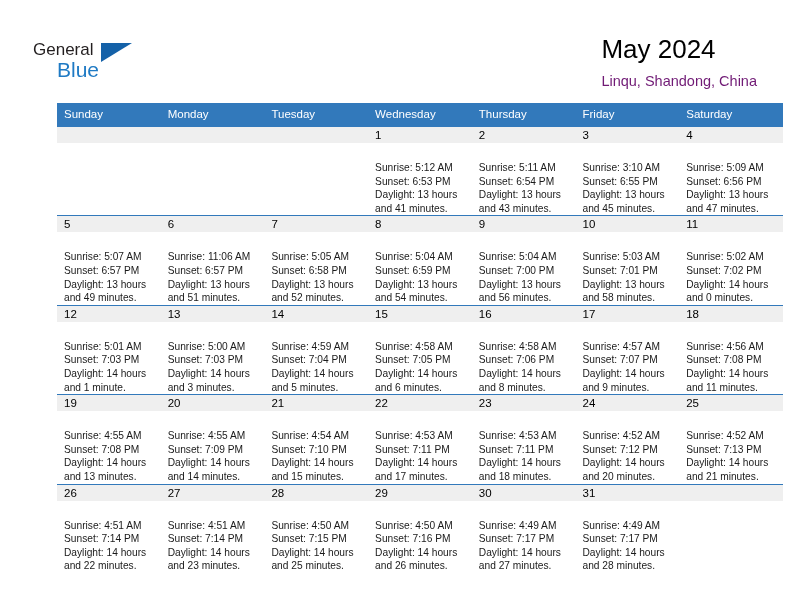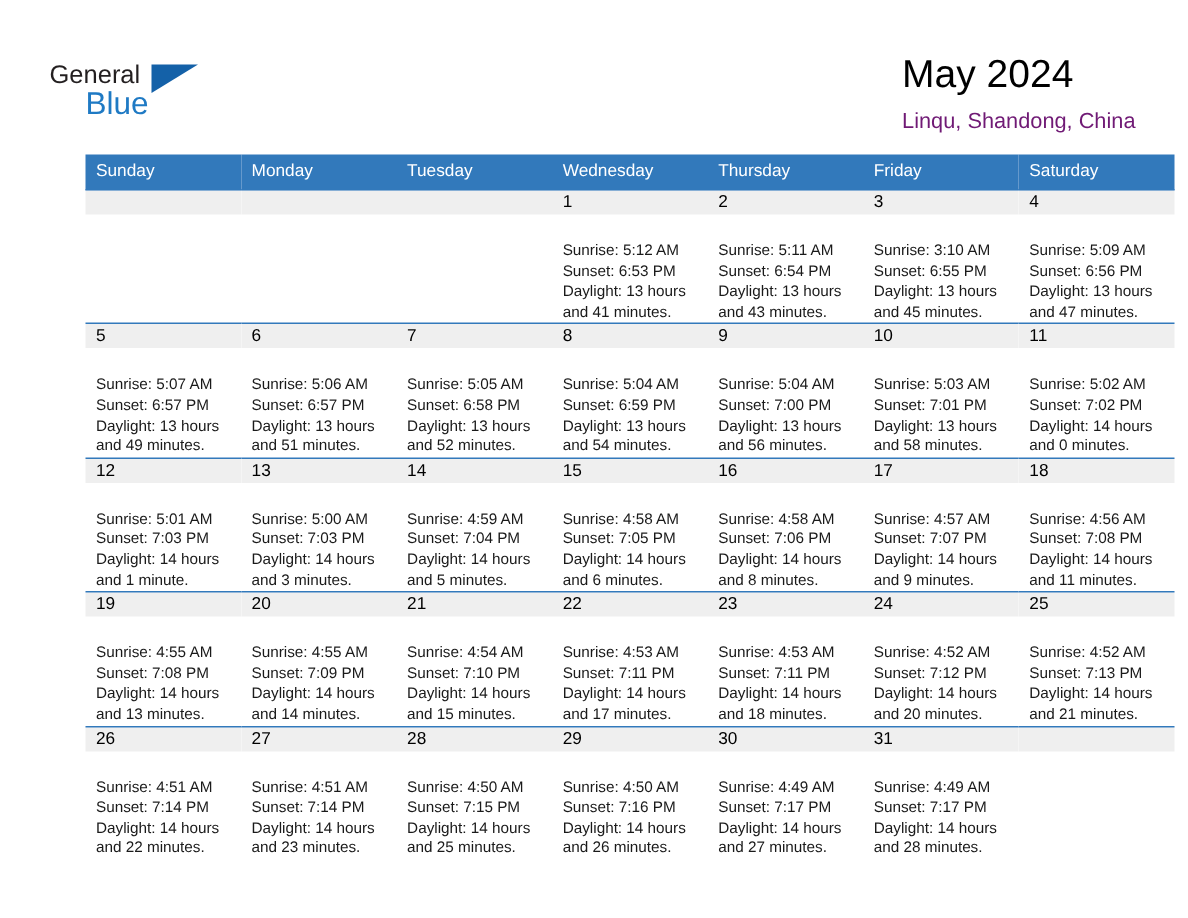--- a/index.html
+++ b/index.html
@@ -218,21 +218,21 @@
             <div class="daynum-band">5</div>
             <div class="cell-body">
               <div>Sunrise: 5:07 AM</div>
               <div>Sunset: 6:57 PM</div>
               <div class="wrapline">Daylight: 13 hours and 49 minutes.</div>
             </div>
           </td>
           <td>
             <div class="daynum-band">6</div>
             <div class="cell-body">
-              <div>Sunrise: 5:06 AM</div>
+              <div>Sunrise: 11:06 AM</div>
               <div>Sunset: 6:57 PM</div>
               <div class="wrapline">Daylight: 13 hours and 51 minutes.</div>
             </div>
           </td>
           <td>
             <div class="daynum-band">7</div>
             <div class="cell-body">
               <div>Sunrise: 5:05 AM</div>
               <div>Sunset: 6:58 PM</div>
               <div class="wrapline">Daylight: 13 hours and 52 minutes.</div>

